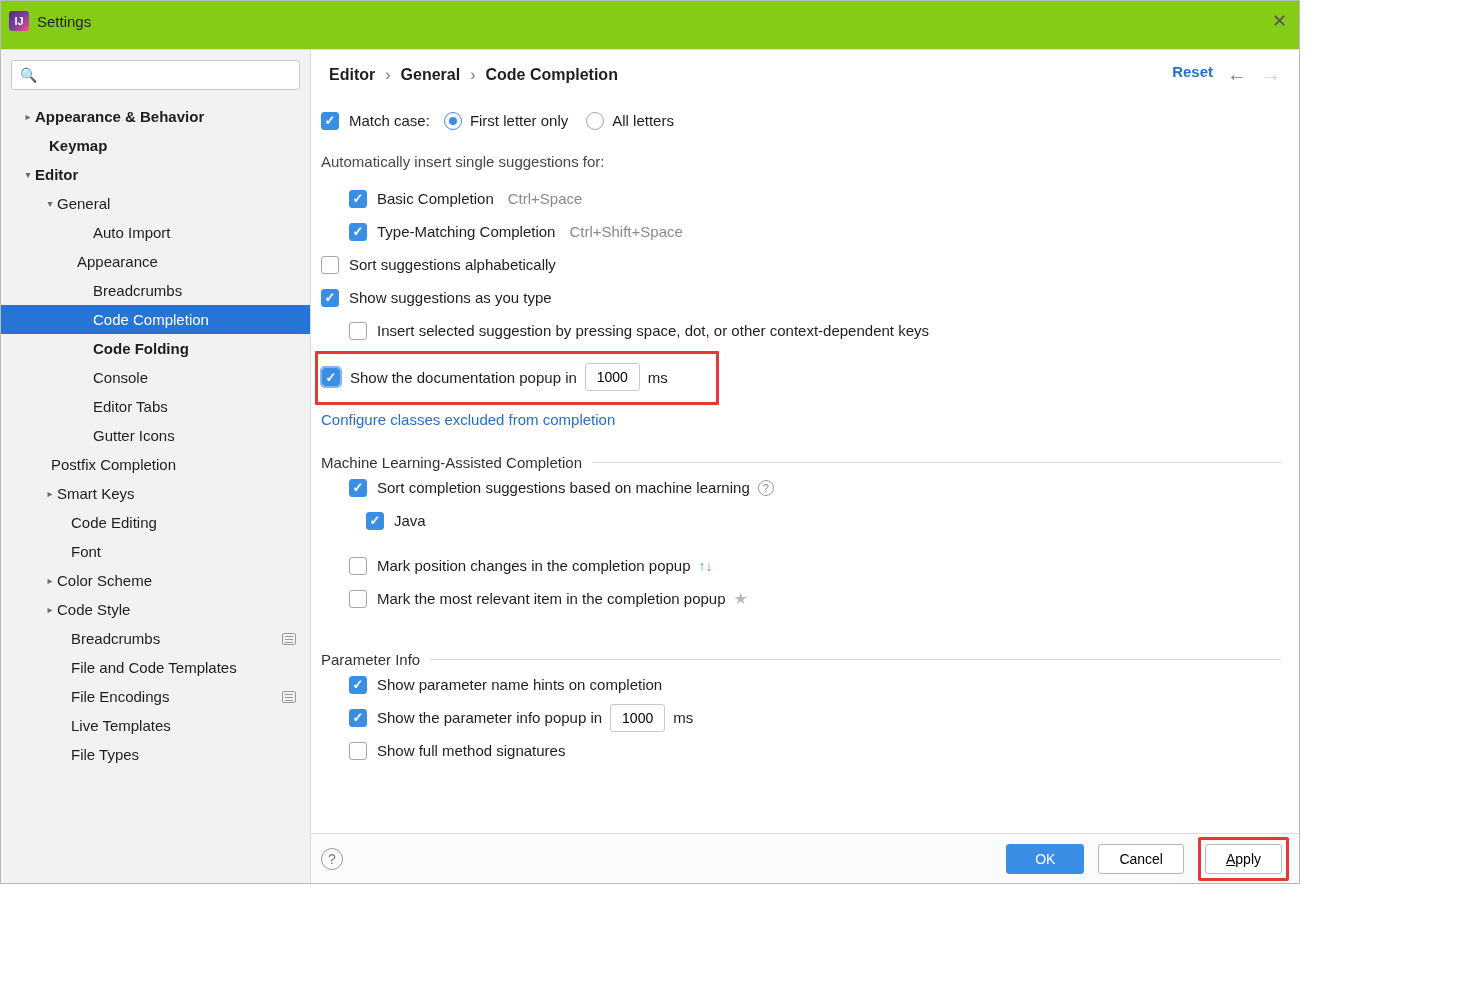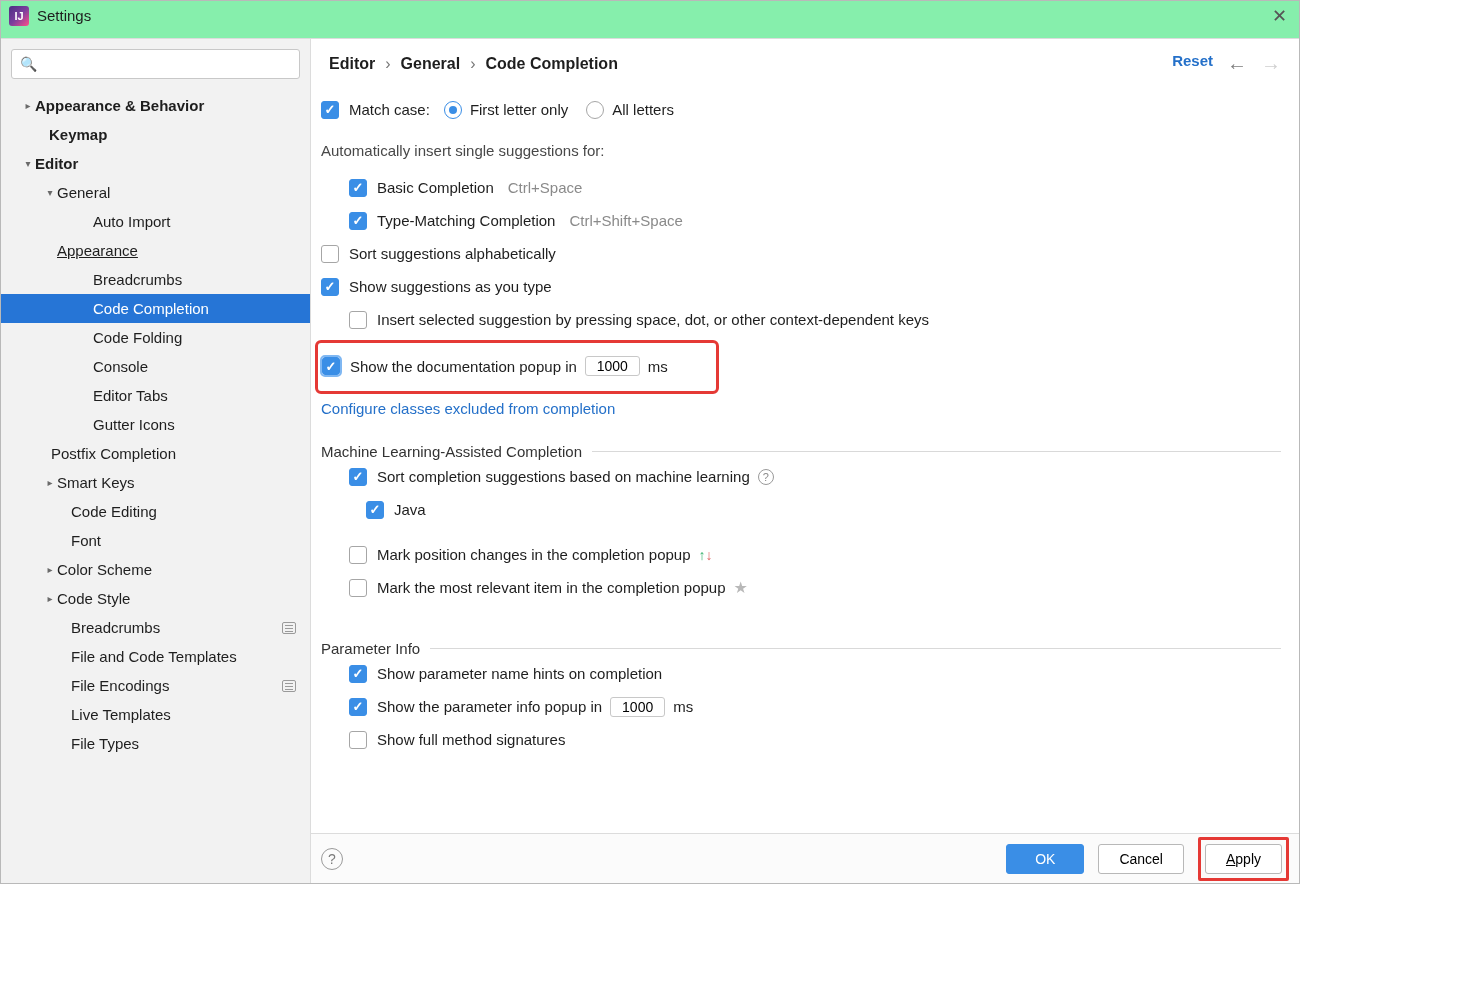--- a/index.html
+++ b/index.html
@@ -1,18 +1,18 @@
 <!DOCTYPE html>
 <html><head>
 <meta charset="utf-8">
 <style>
 * { box-sizing: border-box; margin: 0; padding: 0; font-family: -apple-system, "Segoe UI", Arial, sans-serif; }
 html, body { width: 1300px; height: 884px; background: #fff; color: #1e1e1e; font-size: 14px; overflow: hidden; }
 .window { width: 100%; height: 100%; display: flex; flex-direction: column; border: 1px solid #b9b9b9; }
-.titlebar { height: 38px; display: flex; align-items: center; padding: 0 12px 8px 8px; background: #86efac; border-bottom: 1px solid #dcdcdc; font-size: 15px; }
+.titlebar { height: 49px; display: flex; align-items: center; padding: 0 12px 8px 8px; background: #84cc16; border-bottom: 1px solid #dcdcdc; font-size: 15px; }
 .titlebar .appicon { width: 20px; height: 20px; background: linear-gradient(135deg,#4b2e83,#7a3e9d,#ff4f8b); border-radius: 3px; margin-right: 8px; display:flex; align-items:center; justify-content:center; color:#fff; font-size:11px; font-weight:bold;}
 .titlebar .close { margin-left: auto; cursor: pointer; font-size: 18px; color:#555; }
 .body { flex: 1; display: flex; min-height: 0; }
 .sidebar { width: 310px; background: #f2f2f2; border-right: 1px solid #dcdcdc; display: flex; flex-direction: column; }
 .searchwrap { padding: 10px 10px 6px 10px; }
 .search { width: 100%; height: 30px; border: 1px solid #c8c8c8; border-radius: 3px; background: #fff; display: flex; align-items: center; padding: 0 8px; }
 .search .glass { color: #9a9a9a; font-size: 14px; margin-right: 4px; }
 .search input { border: none; outline: none; flex: 1; font-size: 14px; background: transparent; }
 .tree { flex: 1; overflow-y: auto; padding-top: 6px; font-size: 15px; }
 .node { display: flex; align-items: center; height: 29px; cursor: pointer; white-space: nowrap; }
@@ -35,29 +35,29 @@
 .row.indent2 { padding-left: 45px; }
 .chk { width: 18px; height: 18px; border: 1px solid #a6a6a6; border-radius: 3px; background: #fff; display:inline-flex; align-items:center; justify-content:center; margin-right: 10px; flex-shrink:0; cursor:pointer;}
 .chk.on { background: #3a8ee6; border-color: #3a8ee6; color: #fff; }
 .chk.on::after { content: "✓"; font-size: 13px; font-weight: bold; }
 .chk.focus { outline: 2px solid #7fb7f2; outline-offset: 0;}
 .radio { width: 18px; height: 18px; border: 1.5px solid #a6a6a6; border-radius: 50%; display:inline-flex; align-items:center; justify-content:center; margin-right: 8px; cursor:pointer;}
 .radio.on { border-color:#3a8ee6; }
 .radio.on::after { content:""; width:8px; height:8px; background:#3a8ee6; border-radius:50%; }
 .hint { color: #8a8a8a; margin-left: 14px; }
 .sectlabel { color: #484848; margin: 8px 0 4px 0; }
-.numinput { width: 55px; height: 20px; border:1px solid #c8c8c8; border-radius:3px; text-align:center; margin: 0 8px; font-size:14px;}
+.numinput { width: 55px; height: 28px; border:1px solid #c8c8c8; border-radius:3px; text-align:center; margin: 0 8px; font-size:14px;}
 .link { color: #2470c9; cursor:pointer; }
 .section-head { display:flex; align-items:center; gap:10px; margin-top:18px; color:#333;}
 .section-head .line { flex:1; height:1px; background:#d9d9d9; }
 .help-circle { width:16px;height:16px;border:1px solid #9a9a9a;border-radius:50%;display:inline-flex;align-items:center;justify-content:center;font-size:11px;color:#8a8a8a;margin-left:8px;}
 .updown { margin-left:8px; font-size:14px;}
 .updown .up{color:#3cb371;} .updown .dn{color:#e06666;}
 .star { margin-left:8px; color:#b8b8b8; font-size:16px;}
-.redbox { border: 3px solid #e53935; padding: 6px 8px 4px 4px; display:inline-flex; flex-direction:column; border-radius:6px;align-items:flex-end;}
+.redbox { border: 3px solid #e53935; padding: 6px 8px 4px 4px; display:inline-flex; flex-direction:column; border-radius:1px;align-items:flex-end;}
 .footer { height: 50px; border-top: 1px solid #dcdcdc; background:#fbfbfb; display:flex; align-items:center; padding: 0 10px; }
 .helpbtn { width:22px;height:22px;border:1.3px solid #9a9a9a;border-radius:50%;display:flex;align-items:center;justify-content:center;color:#7a7a7a;cursor:pointer;font-size:14px;}
 .btns { margin-left:auto; display:flex; gap:14px; align-items:center;}
 .btn { height:30px; padding: 0 20px; border:1px solid #b8b8b8; background:#fff; border-radius:3px; cursor:pointer; font-size:14px; display:flex; align-items:center;}
 .btn.primary { background:#3a8ee6; border-color:#3a8ee6; color:#fff; font-weight:500; padding:0 28px;}
 .btn .ul { text-decoration: underline; }
 .applywrap { border:3px solid #e53935; padding:4px; border-radius:2px;}
 </style>
 </head>
 <body>
@@ -91,33 +91,33 @@
             <span class="label">Editor</span>
           </div>
           <div class="node" style="padding-left: 42px;">
             <span class="arrow">▾</span>
             <span class="label">General</span>
           </div>
           <div class="node" style="padding-left: 78px;">
             <span class="arrow"></span>
             <span class="label">Auto Import</span>
           </div>
-          <div class="node" style="padding-left: 42px; text-decoration: underline;">
+          <div class="node" style="padding-left: 62px;">
             <span class="arrow"></span>
             <span class="label">Appearance</span>
           </div>
           <div class="node" style="padding-left: 78px;">
             <span class="arrow"></span>
             <span class="label">Breadcrumbs</span>
           </div>
           <div class="node selected" style="padding-left: 78px;">
             <span class="arrow"></span>
             <span class="label">Code Completion</span>
           </div>
-          <div class="node" style="padding-left: 78px;">
+          <div class="node" style="padding-left: 78px; font-weight: bold;">
             <span class="arrow"></span>
             <span class="label">Code Folding</span>
           </div>
           <div class="node" style="padding-left: 78px;">
             <span class="arrow"></span>
             <span class="label">Console</span>
           </div>
           <div class="node" style="padding-left: 78px;">
             <span class="arrow"></span>
             <span class="label">Editor Tabs</span>

